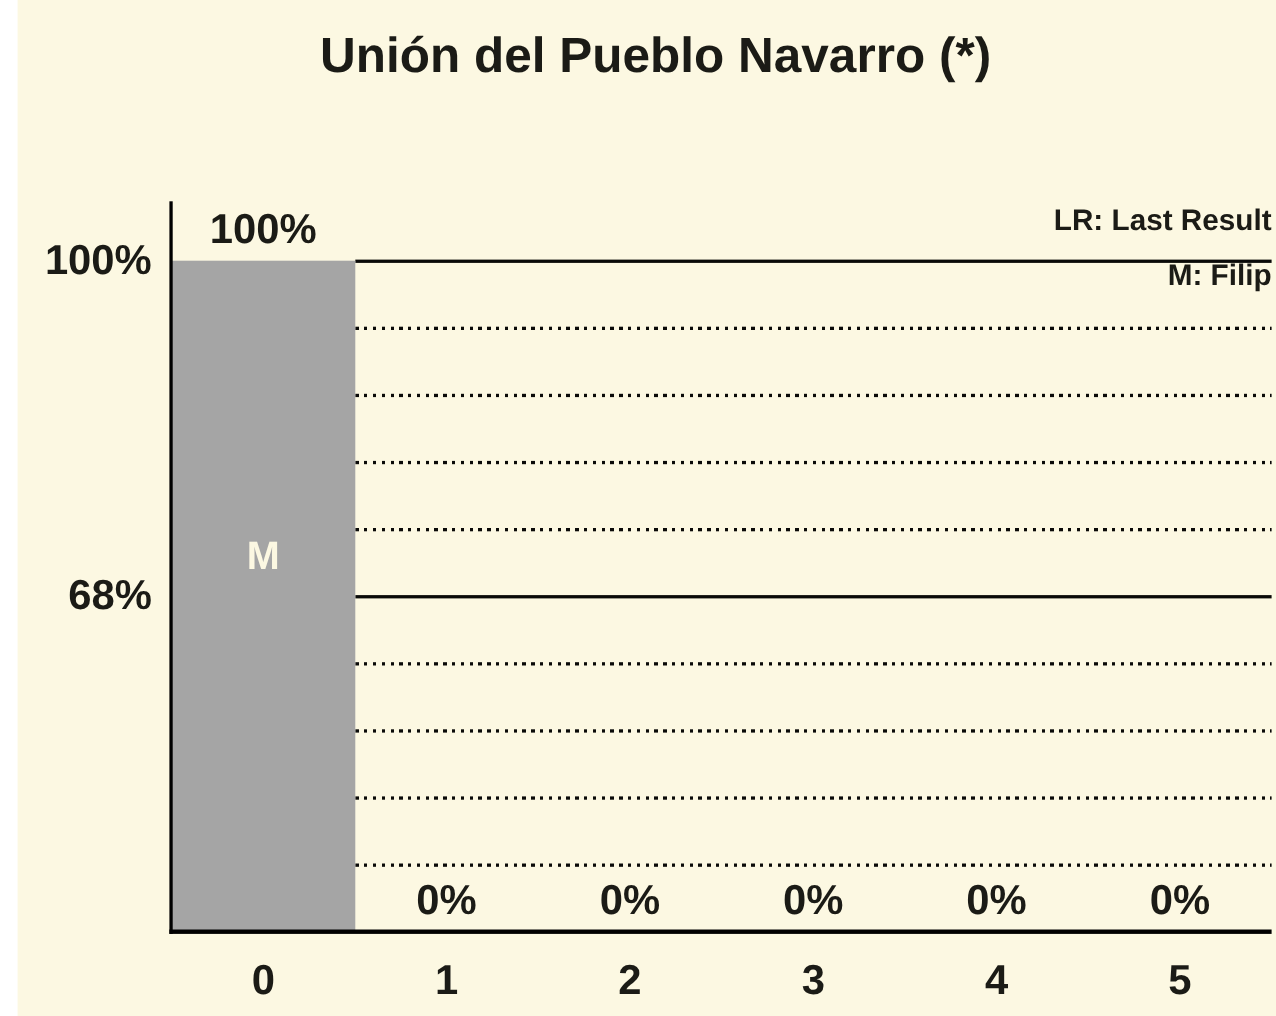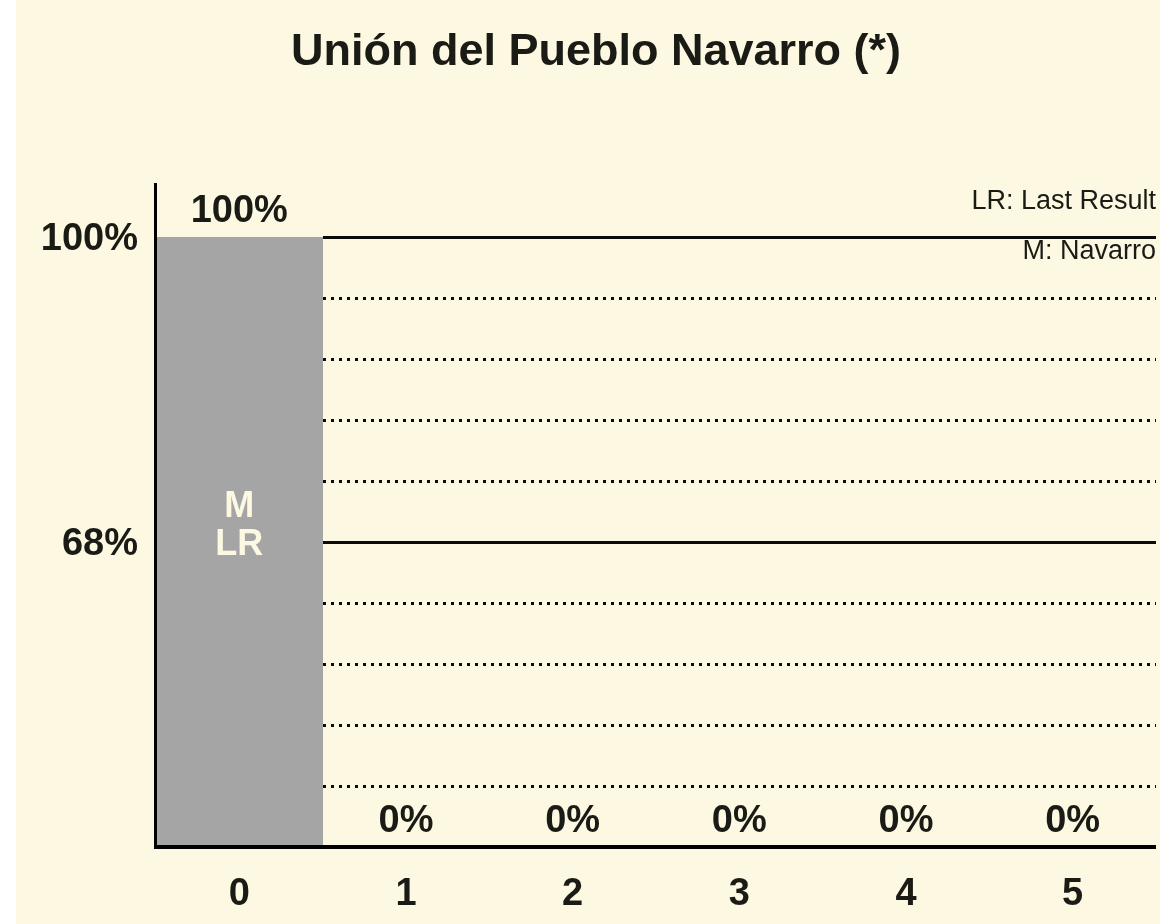--- a/index.html
+++ b/index.html
@@ -46,21 +46,21 @@
     font-size: 11px;
     color: var(--copy, #444444);
     letter-spacing: 0.3px;
   }
   .legend-item {
     position: absolute;
     right: 20px;
     text-align: right;
     font-size: 27px;
     line-height: 28px;
-    font-weight: normal;
+    font-weight: bold;
     z-index: 6;
   }
   .legend-item.lr { top: 186px; }
   .legend-item.m  { top: 236px; }
 
   .axis-line { position: absolute; background: #000; z-index: 4; }
   .y-axis { left: 138px; top: 183px; width: 3px; height: 666px; }
   .x-axis { left: 138px; top: 845px; width: 1002px; height: 4px; }
 
   .gridline { position: absolute; z-index: 1; }
@@ -103,21 +103,21 @@
 </head>
 <body>
 
 <div class="canvas" style="--bg: #FCF8E2; --text: #1B1B16; --copy: #444444;">
 
   <div class="title">Unión del Pueblo Navarro (*)</div>
 
   <div class="copyright">© 2026 Filip van Laenen</div>
 
   <div class="legend-item lr">LR: Last Result</div>
-  <div class="legend-item m">M: Navarro</div>
+  <div class="legend-item m">M: Filip</div>
 
   <div>
     <div id="gridlines">
         <div class="gridline solid" style="left: 306.667px; width: 833.333px; top: 235.5px;"></div>
         <div class="gridline solid" style="left: 306.667px; width: 833.333px; top: 540.5px;"></div>
         <div class="gridline dotted" style="left: 306.667px; width: 833.333px; top: 296.5px;"></div>
         <div class="gridline dotted" style="left: 306.667px; width: 833.333px; top: 357.5px;"></div>
         <div class="gridline dotted" style="left: 306.667px; width: 833.333px; top: 418.5px;"></div>
         <div class="gridline dotted" style="left: 306.667px; width: 833.333px; top: 479.5px;"></div>
         <div class="gridline dotted" style="left: 306.667px; width: 833.333px; top: 601.5px;"></div>
@@ -146,18 +146,17 @@
         <div class="value-label" style="left: 140px; width: 166.667px; top: 188px;">100%</div>
         <div class="value-label" style="left: 306.667px; width: 166.667px; top: 798px;">0%</div>
         <div class="value-label" style="left: 473.333px; width: 166.667px; top: 798px;">0%</div>
         <div class="value-label" style="left: 640px; width: 166.667px; top: 798px;">0%</div>
         <div class="value-label" style="left: 806.667px; width: 166.667px; top: 798px;">0%</div>
         <div class="value-label" style="left: 973.333px; width: 166.667px; top: 798px;">0%</div>
       </div>
     <div id="annotations">
         <div class="bar-annotation" style="left: 140px; width: 166.667px; top: 486px; color: rgb(252, 248, 226);">
           <div>M</div>
-          <div>LR</div>
         </div>
       </div>
   </div>
 
 </div>
 
 </body></html>

